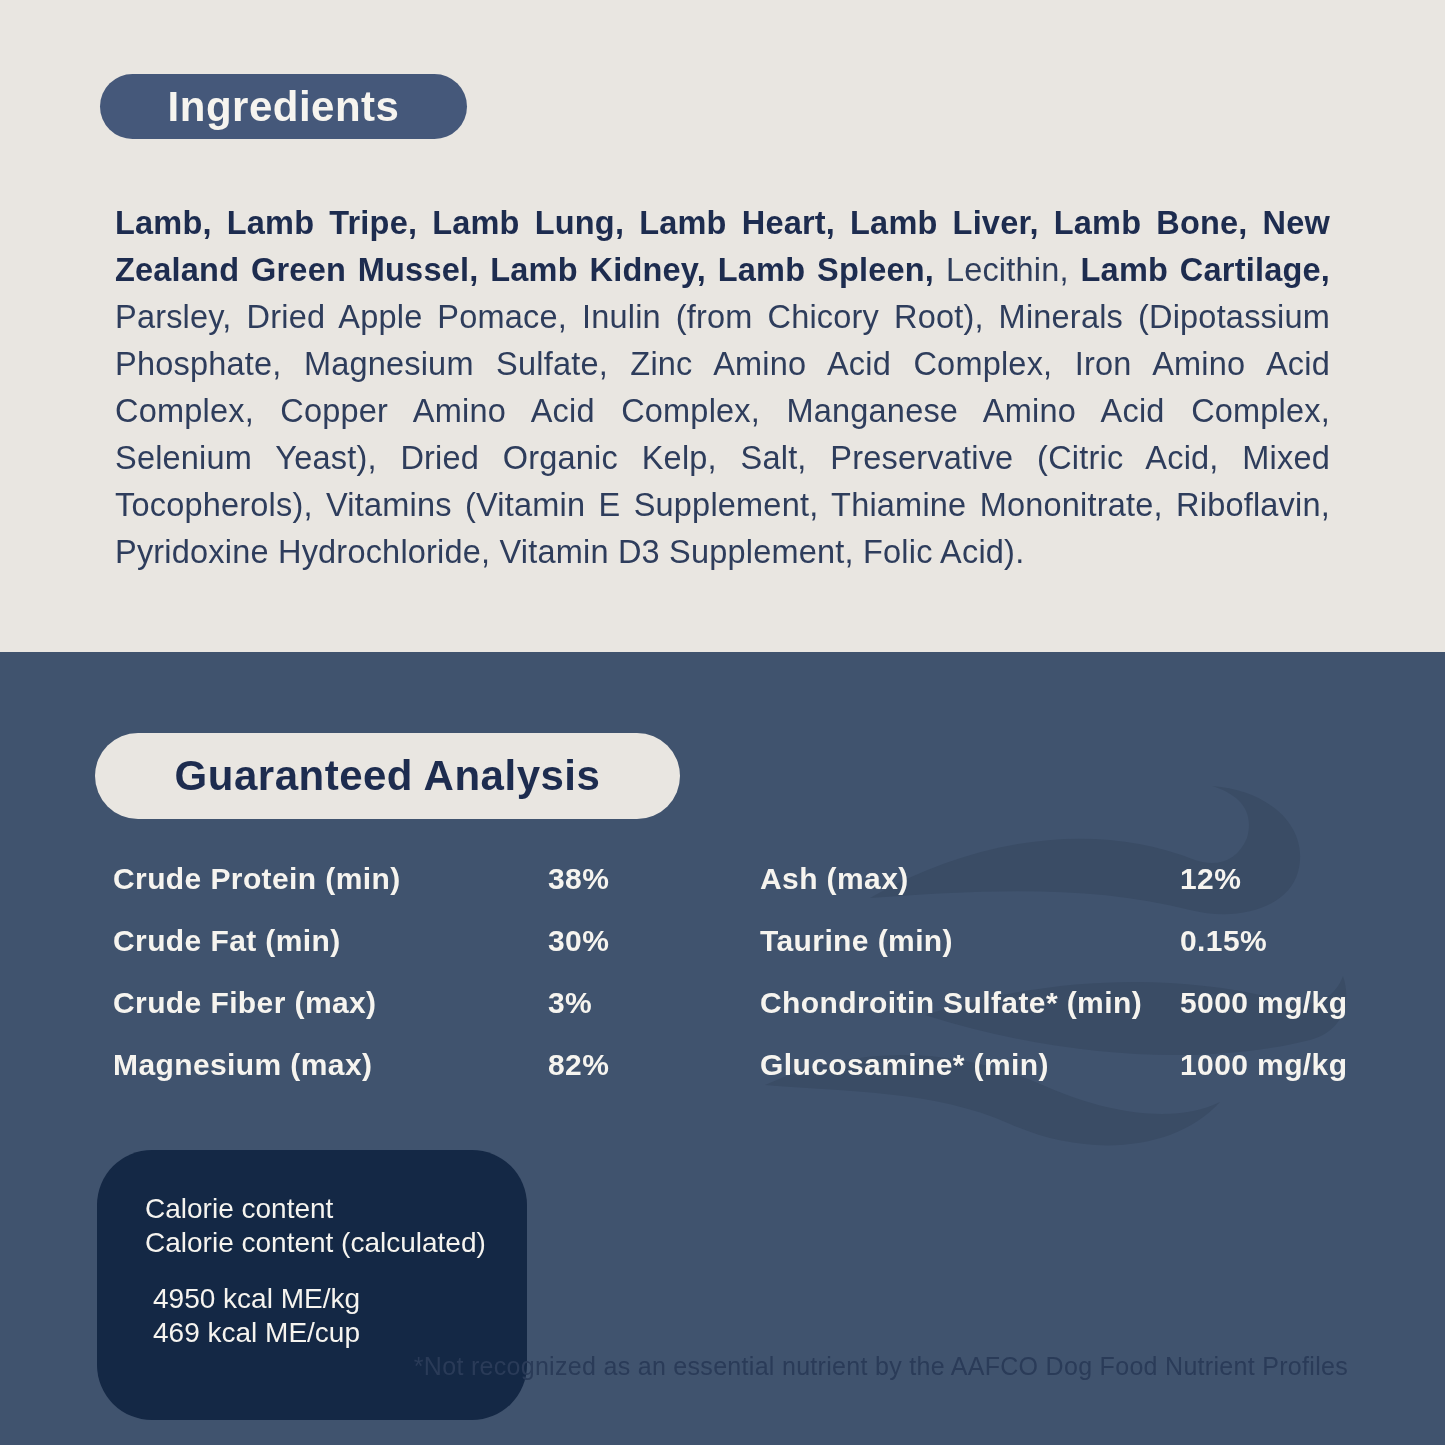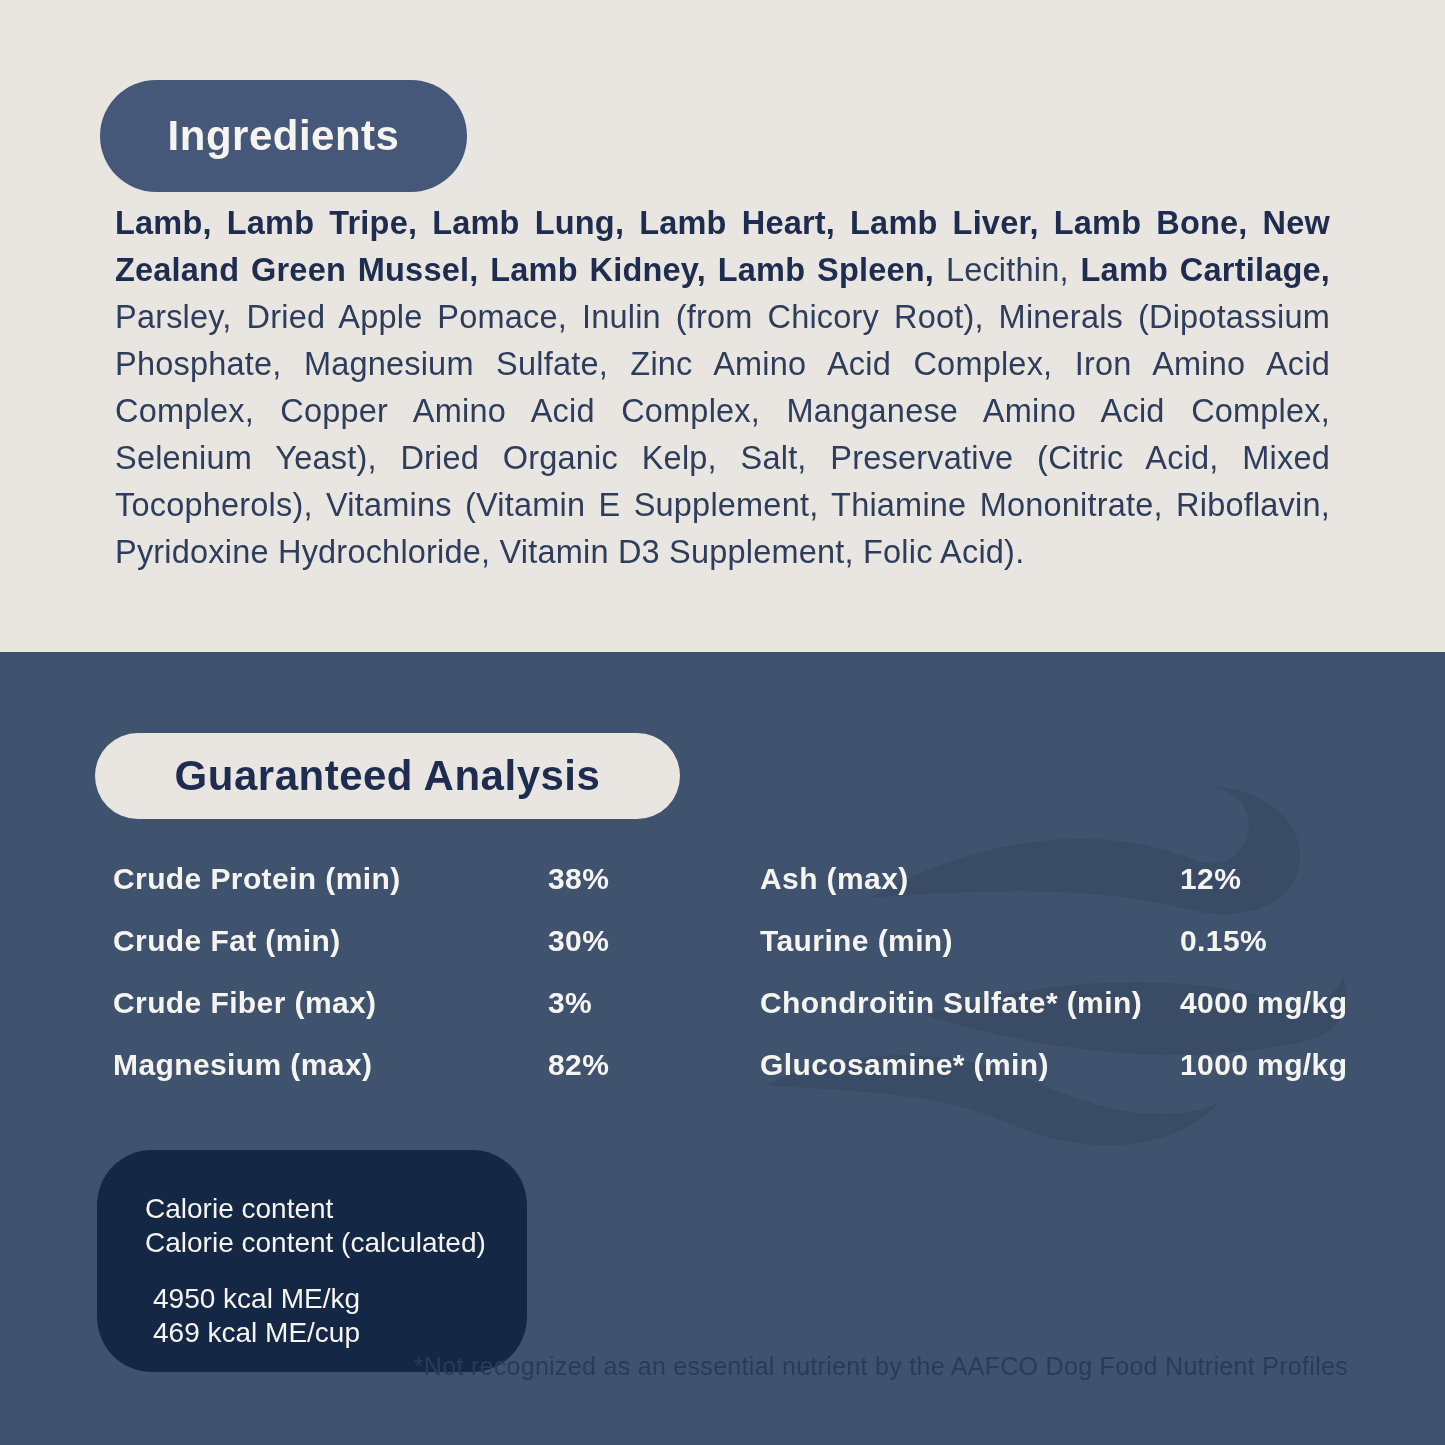--- a/index.html
+++ b/index.html
@@ -24,21 +24,21 @@
   
   .top-section{
     position:absolute;left:0;top:0;width:1445px;height:652px;
     background:var(--cream);
   }
   .pill{
     position:absolute;display:flex;align-items:center;justify-content:center;
     border-radius:60px;font-weight:bold;font-size:42px;letter-spacing:.5px;
   }
   .pill-ingredients{
-    left:100px;top:80px;width:367px;height:112px;
+    left:100px;top:74px;width:367px;height:65px;
     background:var(--pillblue);color:var(--white);
   }
   .ingredients-text{
     position:absolute;left:115px;top:200px;width:1215px;
     margin:0;font-size:32.5px;line-height:47px;
     text-align:justify;color:var(--bodytext);
     letter-spacing:.2px;
   }
   .ingredients-text .b{font-weight:bold;color:var(--navy);}
   
@@ -59,21 +59,21 @@
     position:absolute;left:0;top:0;
     font-weight:bold;font-size:30px;color:var(--white);letter-spacing:.4px;
   }
   .ga-value{
     position:absolute;top:0;
     font-weight:bold;font-size:30px;color:var(--white);letter-spacing:.4px;
   }
   .ga-col-left .ga-value{left:435px;}
   .ga-col-right .ga-value{left:420px;}
   .calorie-box{
-    position:absolute;left:97px;top:498px;width:430px;height:222px;
+    position:absolute;left:97px;top:498px;width:430px;height:270px;
     background:var(--boxnavy);border-radius:55px;
     box-sizing:border-box;padding:42px 30px 0 48px;
     color:var(--white);font-size:28px;line-height:34px;
   }
   .calorie-values{margin-top:22px;margin-left:8px;}
   .footnote{
     position:absolute;right:97px;top:700px;
     font-size:25px;color:var(--footnote);letter-spacing:.3px;
   }
 </style>
@@ -138,21 +138,21 @@
       <div class="ga-row">
         <span class="ga-label">Ash (max)</span>
         <span class="ga-value">12%</span>
       </div>
       <div class="ga-row">
         <span class="ga-label">Taurine (min)</span>
         <span class="ga-value">0.15%</span>
       </div>
       <div class="ga-row">
         <span class="ga-label">Chondroitin Sulfate* (min)</span>
-        <span class="ga-value">4000 mg/kg</span>
+        <span class="ga-value">5000 mg/kg</span>
       </div>
       <div class="ga-row">
         <span class="ga-label">Glucosamine* (min)</span>
         <span class="ga-value">1000 mg/kg</span>
       </div>
     </div>
 
     <div class="calorie-box">
       <div>Calorie content</div>
       <div>Calorie content (calculated)</div>

